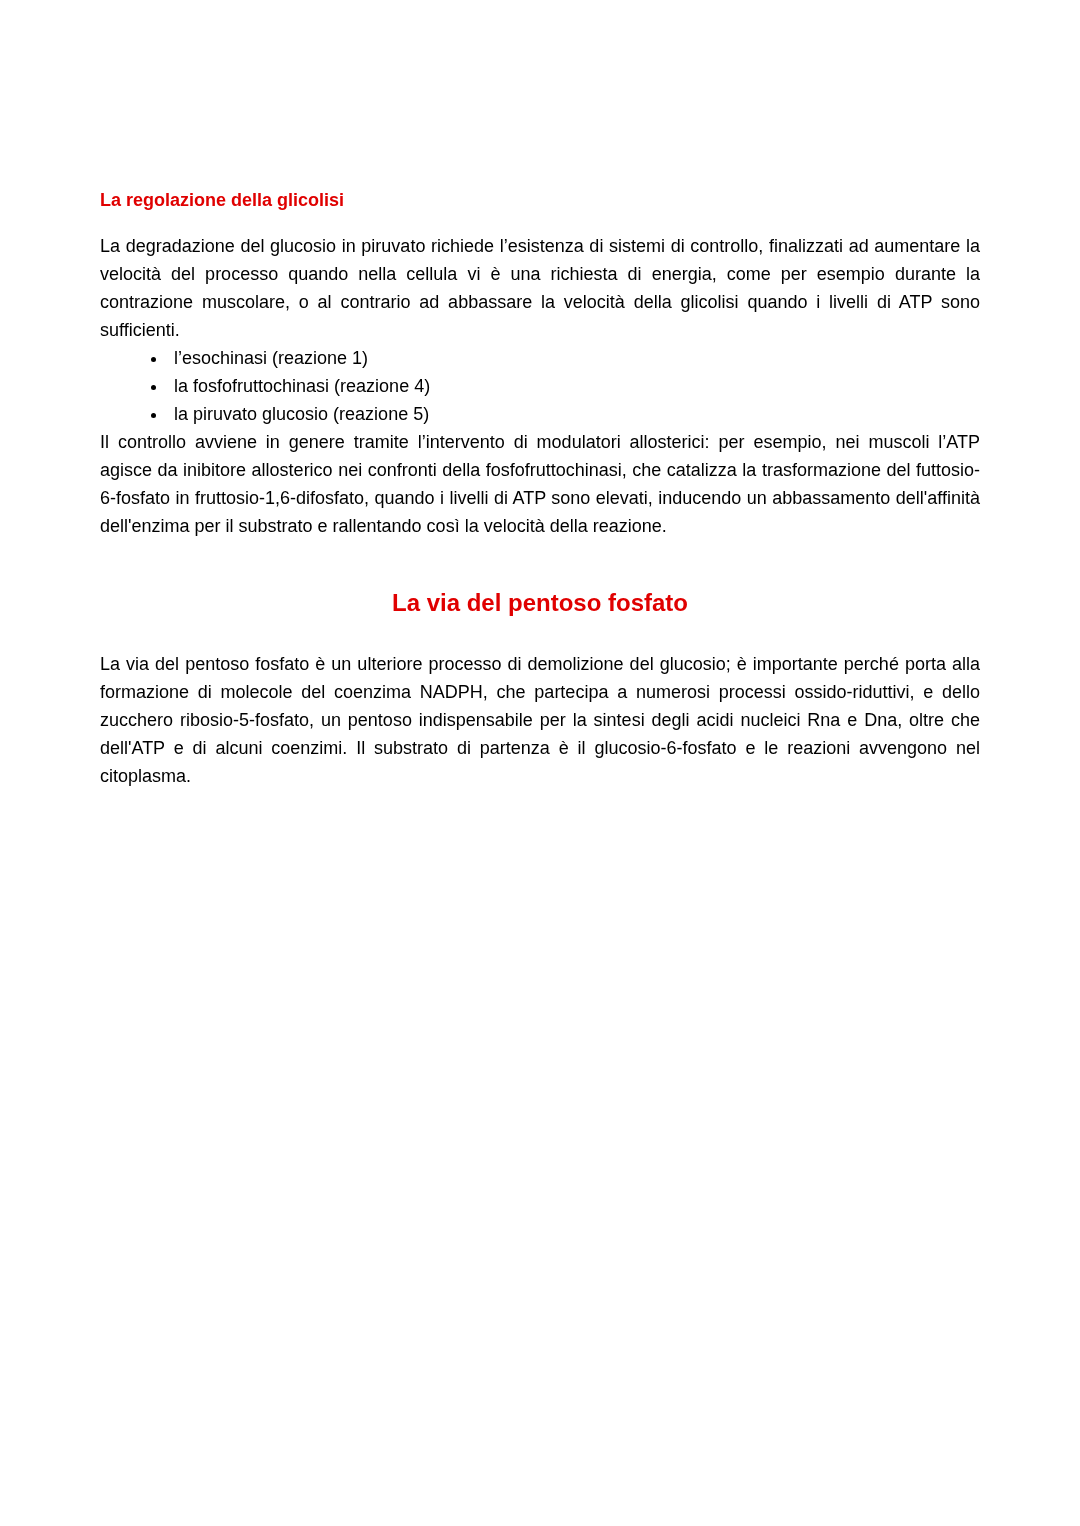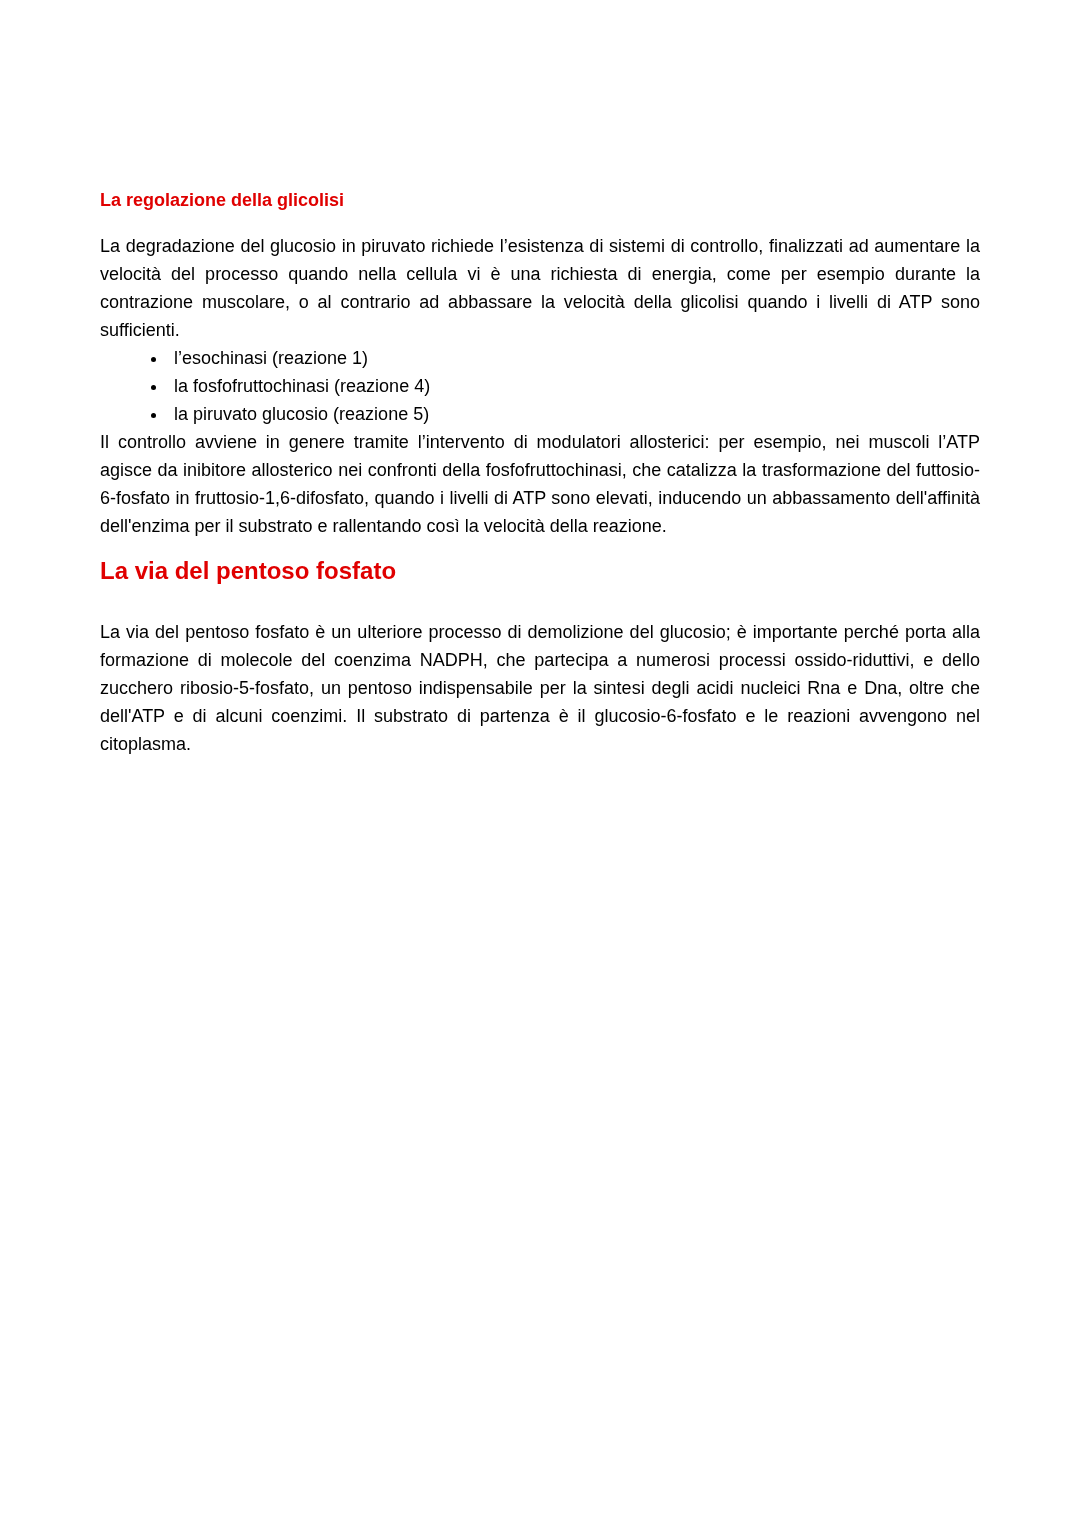--- a/index.html
+++ b/index.html
@@ -23,21 +23,22 @@
     font-size: 18px;
     font-weight: bold;
     line-height: 28px;
     margin: 0 0 18px 0;
   }
   .big-title {
     color: var(--heading-red, #e00000);
     font-size: 24px;
     font-weight: bold;
     line-height: 30px;
-    margin: 16px 0 32px 0;
+    margin: 48px 0 32px 0;
+    text-align: center;
   }
   p.body-text {
     font-size: 18px;
     line-height: 28px;
     text-align: justify;
     margin: 0;
   }
   ul.bullet-list {
     margin: 0;
     padding: 0 0 0 68px;

